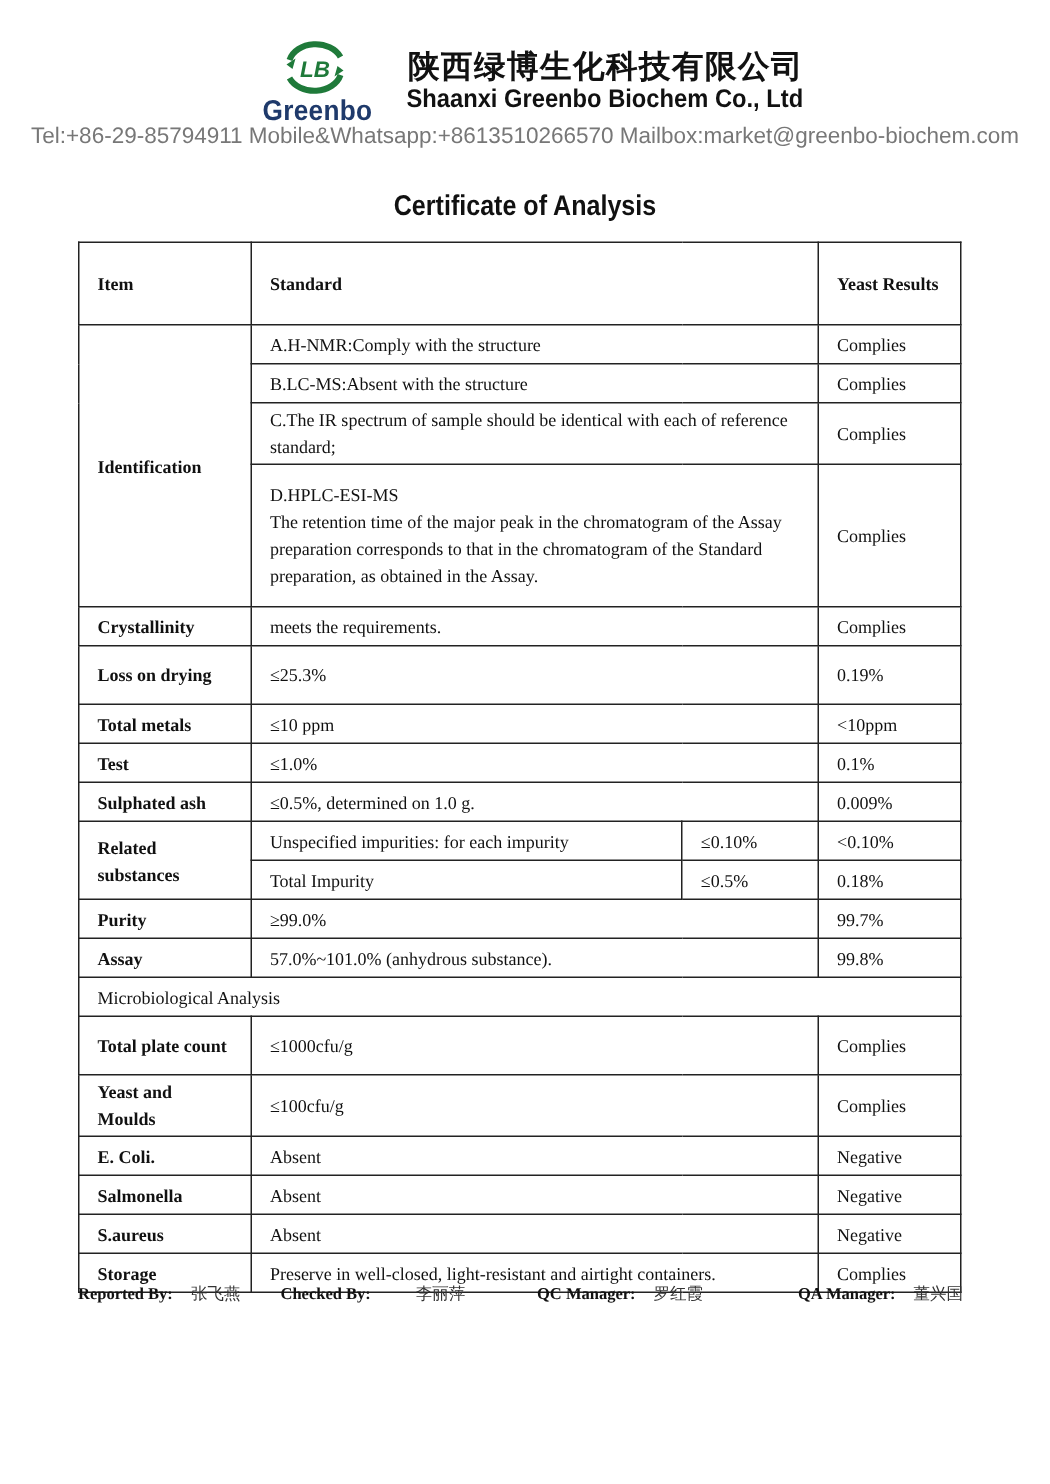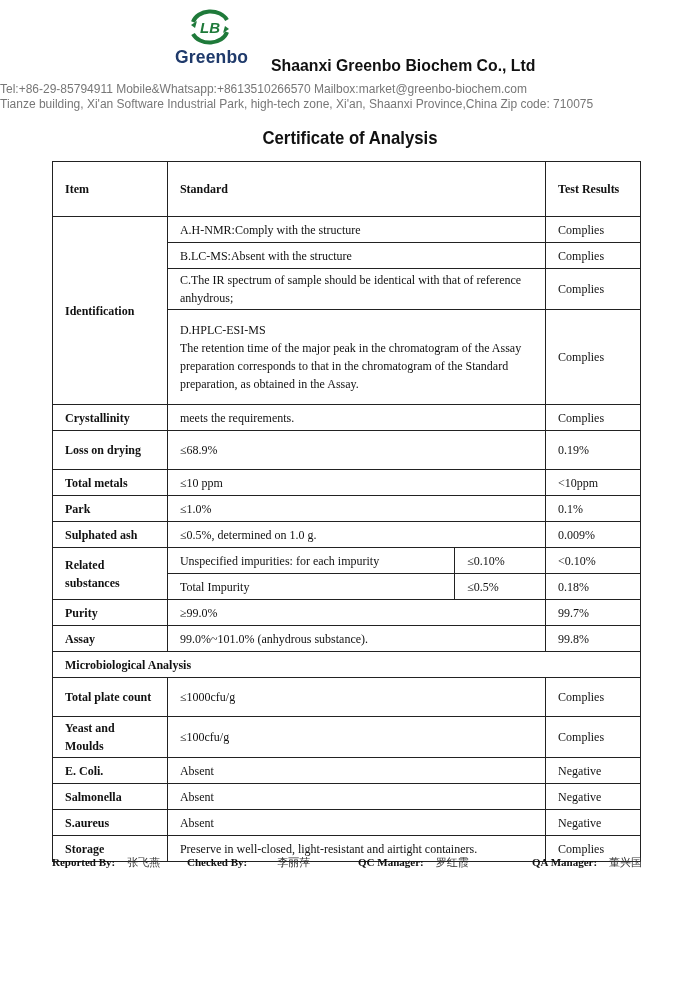--- a/index.html
+++ b/index.html
@@ -1,24 +1,24 @@
 <!DOCTYPE html>
 <html><head>
 <meta charset="utf-8">
 <style>
   html, body { margin:0; padding:0; background:#ffffff; }
   body { width:700px; height:989px; position:relative; overflow:hidden; font-family:"Liberation Serif", serif; color:#111; }
 
   .letterhead { position:absolute; left:0; top:0; width:700px; height:115px; }
-  .logo { position:absolute; left:172px; top:8px; width:76px; height:62px; }
+  .logo { position:absolute; left:172px; top:26px; width:76px; height:62px; }
   .logo svg { display:block; margin:0 auto; }
   .logo-word { position:absolute; left:0; top:38px; width:76px; text-align:center; font-family:"Liberation Sans", sans-serif; font-weight:bold; font-size:19px; color:#1f3a6b; letter-spacing:0.2px; transform:scaleX(0.92); }
   .company-cn { position:absolute; left:272px; top:30px; font-family:"DejaVu Sans", sans-serif; font-weight:bold; font-size:21px; letter-spacing:1px; color:#111; }
   .company-en { position:absolute; left:271px; top:56px; font-family:"Liberation Sans", sans-serif; font-weight:bold; font-size:17px; color:#111; transform:scaleX(0.93); transform-origin:left; }
-  .contact { position:absolute; left:0; width:700px; text-align:left; font-family:"Liberation Sans", sans-serif; font-size:12px; color:#777; }
+  .contact { position:absolute; left:0; width:700px; text-align:center; font-family:"Liberation Sans", sans-serif; font-size:15px; color:#777; }
   .contact.l1 { top:82px; }
   .contact.l2 { top:97px; }
 
   .title { position:absolute; left:0; top:127px; width:700px; text-align:center; font-family:"Liberation Sans", sans-serif; font-weight:bold; font-size:19px; color:#111; transform:scaleX(0.88); }
 
   table.coa { position:absolute; left:52px; top:161px; width:589px; border-collapse:collapse; font-size:12px; }
   table.coa td { border:1.5px solid #222; padding:2px 12px; vertical-align:middle; line-height:18px; }
   table.coa td.item { font-weight:bold; width:90px; }
   table.coa td.res { width:70px; }
   table.coa td.center { }
@@ -38,73 +38,73 @@
   <div class="logo">
     <svg width="46" height="38" viewBox="0 0 46 38">
       <path d="M6 14 A18 14 0 0 1 40 12" fill="none" stroke="#1f7a3a" stroke-width="4"></path>
       <path d="M40 24 A18 14 0 0 1 6 26" fill="none" stroke="#1f7a3a" stroke-width="4"></path>
       <path d="M4 17 L10 13 L8 20 Z" fill="#1f7a3a"></path>
       <path d="M42 21 L36 25 L38 18 Z" fill="#1f7a3a"></path>
       <text x="23" y="25" text-anchor="middle" font-family="Liberation Sans, sans-serif" font-weight="bold" font-style="italic" font-size="15" fill="#1f7a3a">LB</text>
     </svg>
     <div class="logo-word">Greenbo</div>
   </div>
+  <div class="company-cn">陕西绿博生化科技有限公司</div>
   <div class="company-en">Shaanxi Greenbo Biochem Co., Ltd</div>
   <div class="contact l1">Tel:+86-29-85794911 Mobile&amp;Whatsapp:+8613510266570 Mailbox:market@greenbo-biochem.com</div>
-  <div class="contact l2">Tianze building, Xi'an Software Industrial Park, high-tech zone, Xi'an, Shaanxi Province,China Zip code: 710075</div>
 </div>
 
 <div class="title">Certificate of Analysis</div>
 
 <table class="coa">
   <tbody>
       <tr class="hdr">
     <td class="item">Item</td>
     <td class="center" colspan="2">Standard</td>
-    <td class="res">Test Results</td>
+    <td class="res">Yeast Results</td>
   </tr>
 
   <tr class="h25">
     <td class="item" rowspan="4">Identification</td>
     <td colspan="2">A.H-NMR:Comply with the structure</td>
     <td class="res">Complies</td>
   </tr>
   <tr class="h25">
     <td colspan="2">B.LC-MS:Absent with the structure</td>
     <td class="res">Complies</td>
   </tr>
   <tr>
-    <td colspan="2" style="height:36px">C.The IR spectrum of sample should be identical with that of reference anhydrous;</td>
+    <td colspan="2" style="height:36px">C.The IR spectrum of sample should be identical with each of reference standard;</td>
     <td class="res">Complies</td>
   </tr>
   <tr>
     <td colspan="2" style="height:90px">
       <div>D.HPLC-ESI-MS</div>
       <div>The retention time of the major peak in the chromatogram of the Assay preparation corresponds to that in the chromatogram of the Standard preparation, as obtained in the Assay.</div>
     </td>
     <td class="res">Complies</td>
   </tr>
 
   <tr class="h25">
     <td class="item">Crystallinity</td>
     <td colspan="2">meets the requirements.</td>
     <td class="res">Complies</td>
   </tr>
   <tr class="h36">
     <td class="item">Loss on drying</td>
-    <td colspan="2">≤68.9%</td>
+    <td colspan="2">≤25.3%</td>
     <td class="res">0.19%</td>
   </tr>
   <tr class="h25">
     <td class="item">Total metals</td>
     <td colspan="2">≤10 ppm</td>
     <td class="res">&lt;10ppm</td>
   </tr>
   <tr class="h25">
-    <td class="item">Park</td>
+    <td class="item">Test</td>
     <td colspan="2">≤1.0%</td>
     <td class="res">0.1%</td>
   </tr>
   <tr class="h25">
     <td class="item">Sulphated ash</td>
     <td colspan="2">≤0.5%, determined on 1.0 g.</td>
     <td class="res">0.009%</td>
   </tr>
 
   <tr class="h25">
@@ -119,26 +119,26 @@
     <td class="res">0.18%</td>
   </tr>
 
   <tr class="h25">
     <td class="item">Purity</td>
     <td colspan="2">≥99.0%</td>
     <td class="res">99.7%</td>
   </tr>
   <tr class="h25">
     <td class="item">Assay</td>
-    <td colspan="2">99.0%~101.0% (anhydrous substance).</td>
+    <td colspan="2">57.0%~101.0% (anhydrous substance).</td>
     <td class="res">99.8%</td>
   </tr>
 
   <tr class="h25">
-    <td colspan="4" style="font-weight:bold">Microbiological Analysis</td>
+    <td colspan="4" style="font-weight:normal">Microbiological Analysis</td>
   </tr>
 
   <tr class="h36">
     <td class="item">Total plate count</td>
     <td colspan="2">≤1000cfu/g</td>
     <td class="res">Complies</td>
   </tr>
   <tr class="h36">
     <td class="item">Yeast and Moulds</td>
     <td colspan="2">≤100cfu/g</td>

